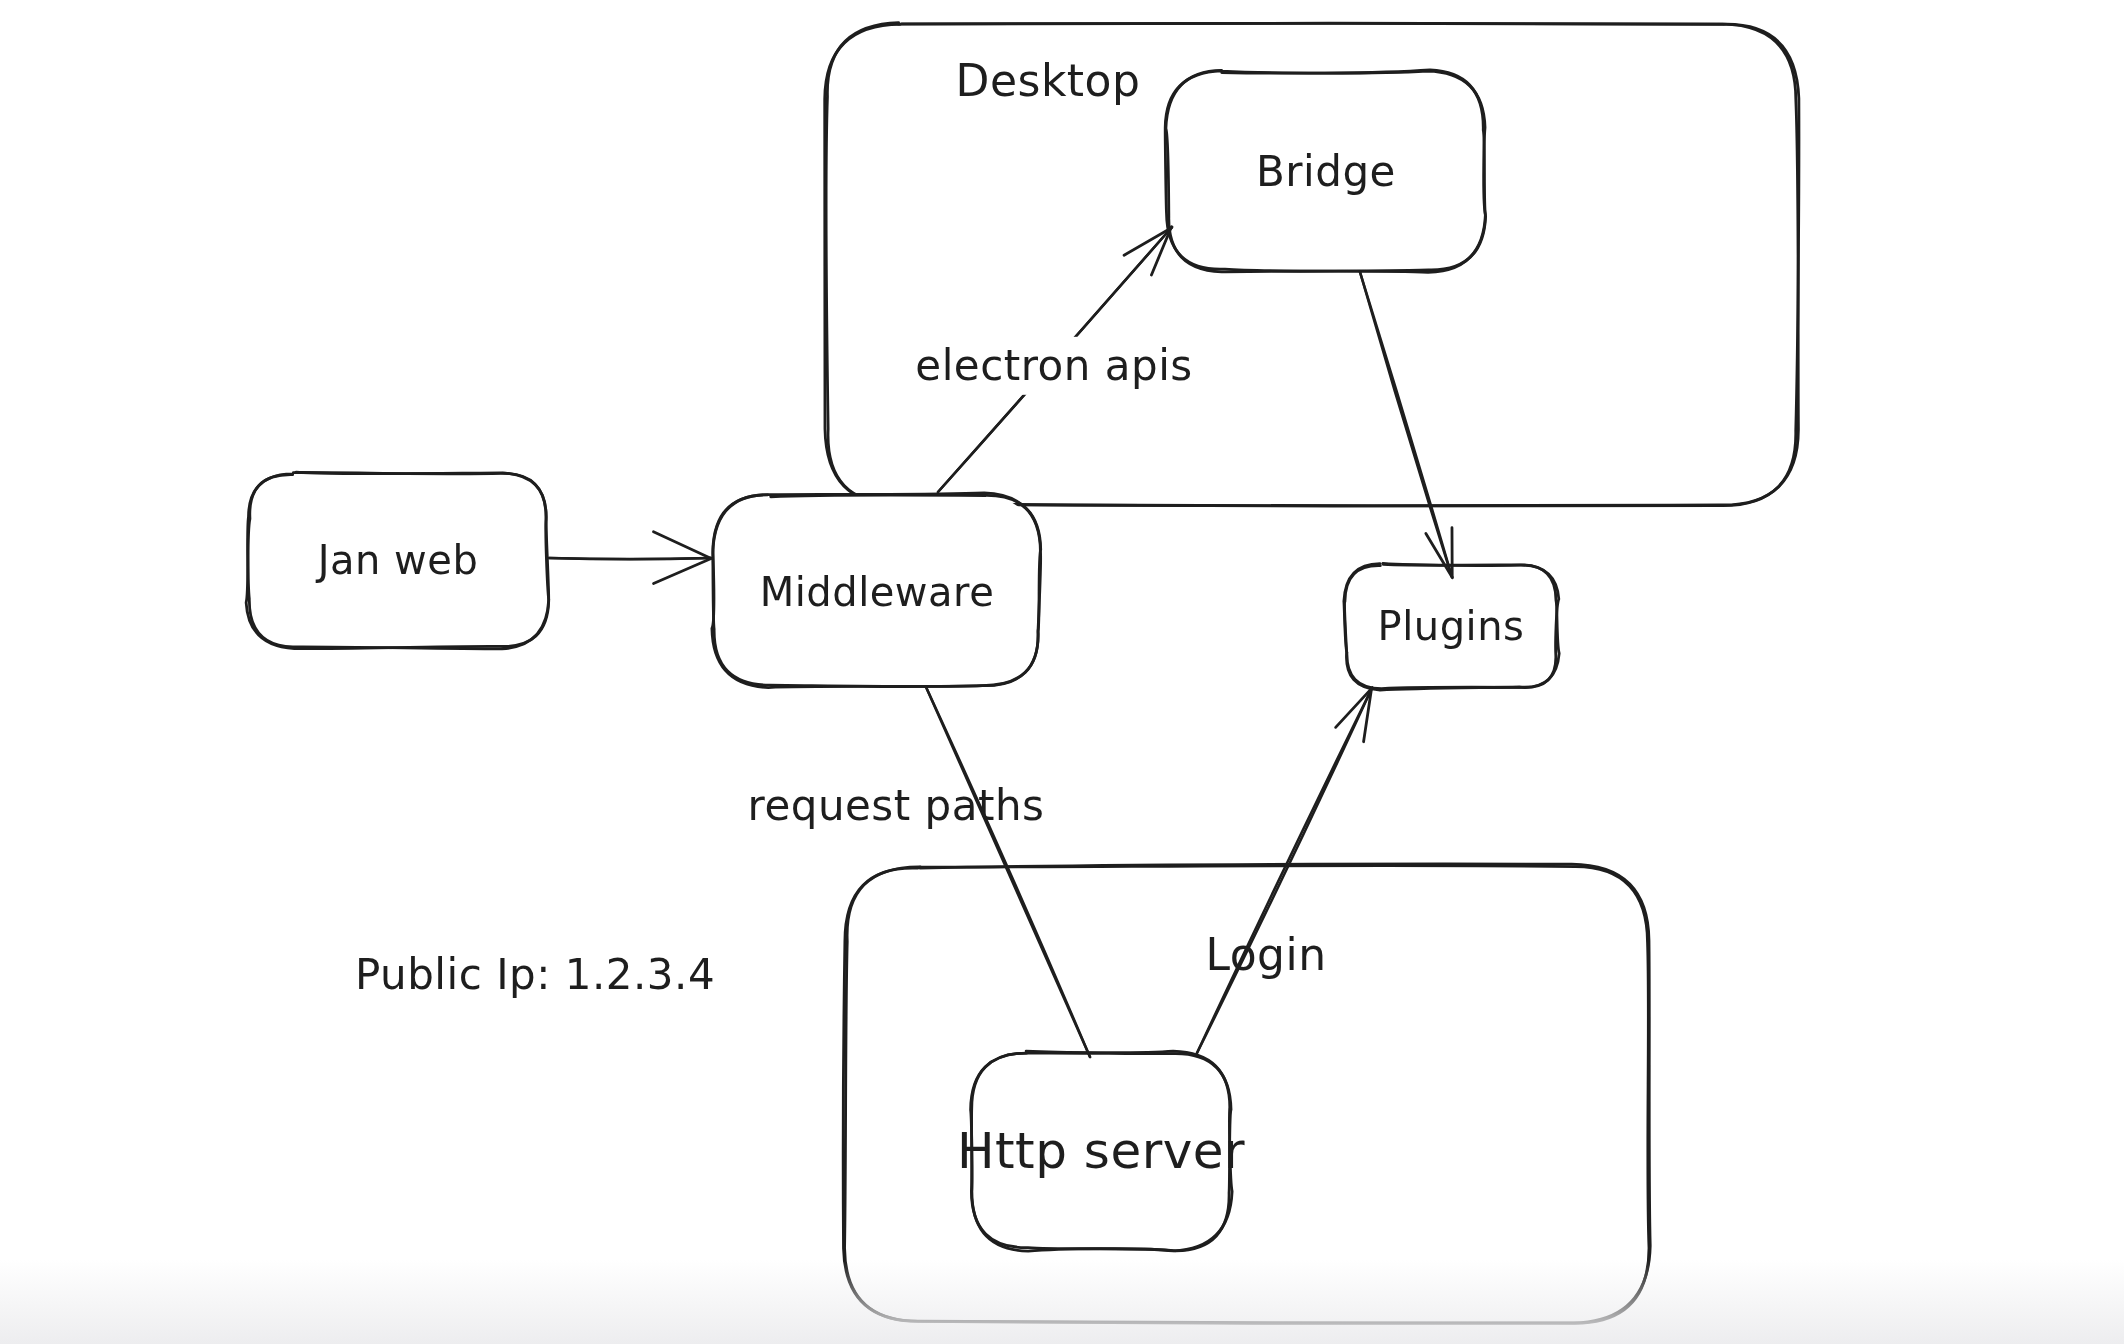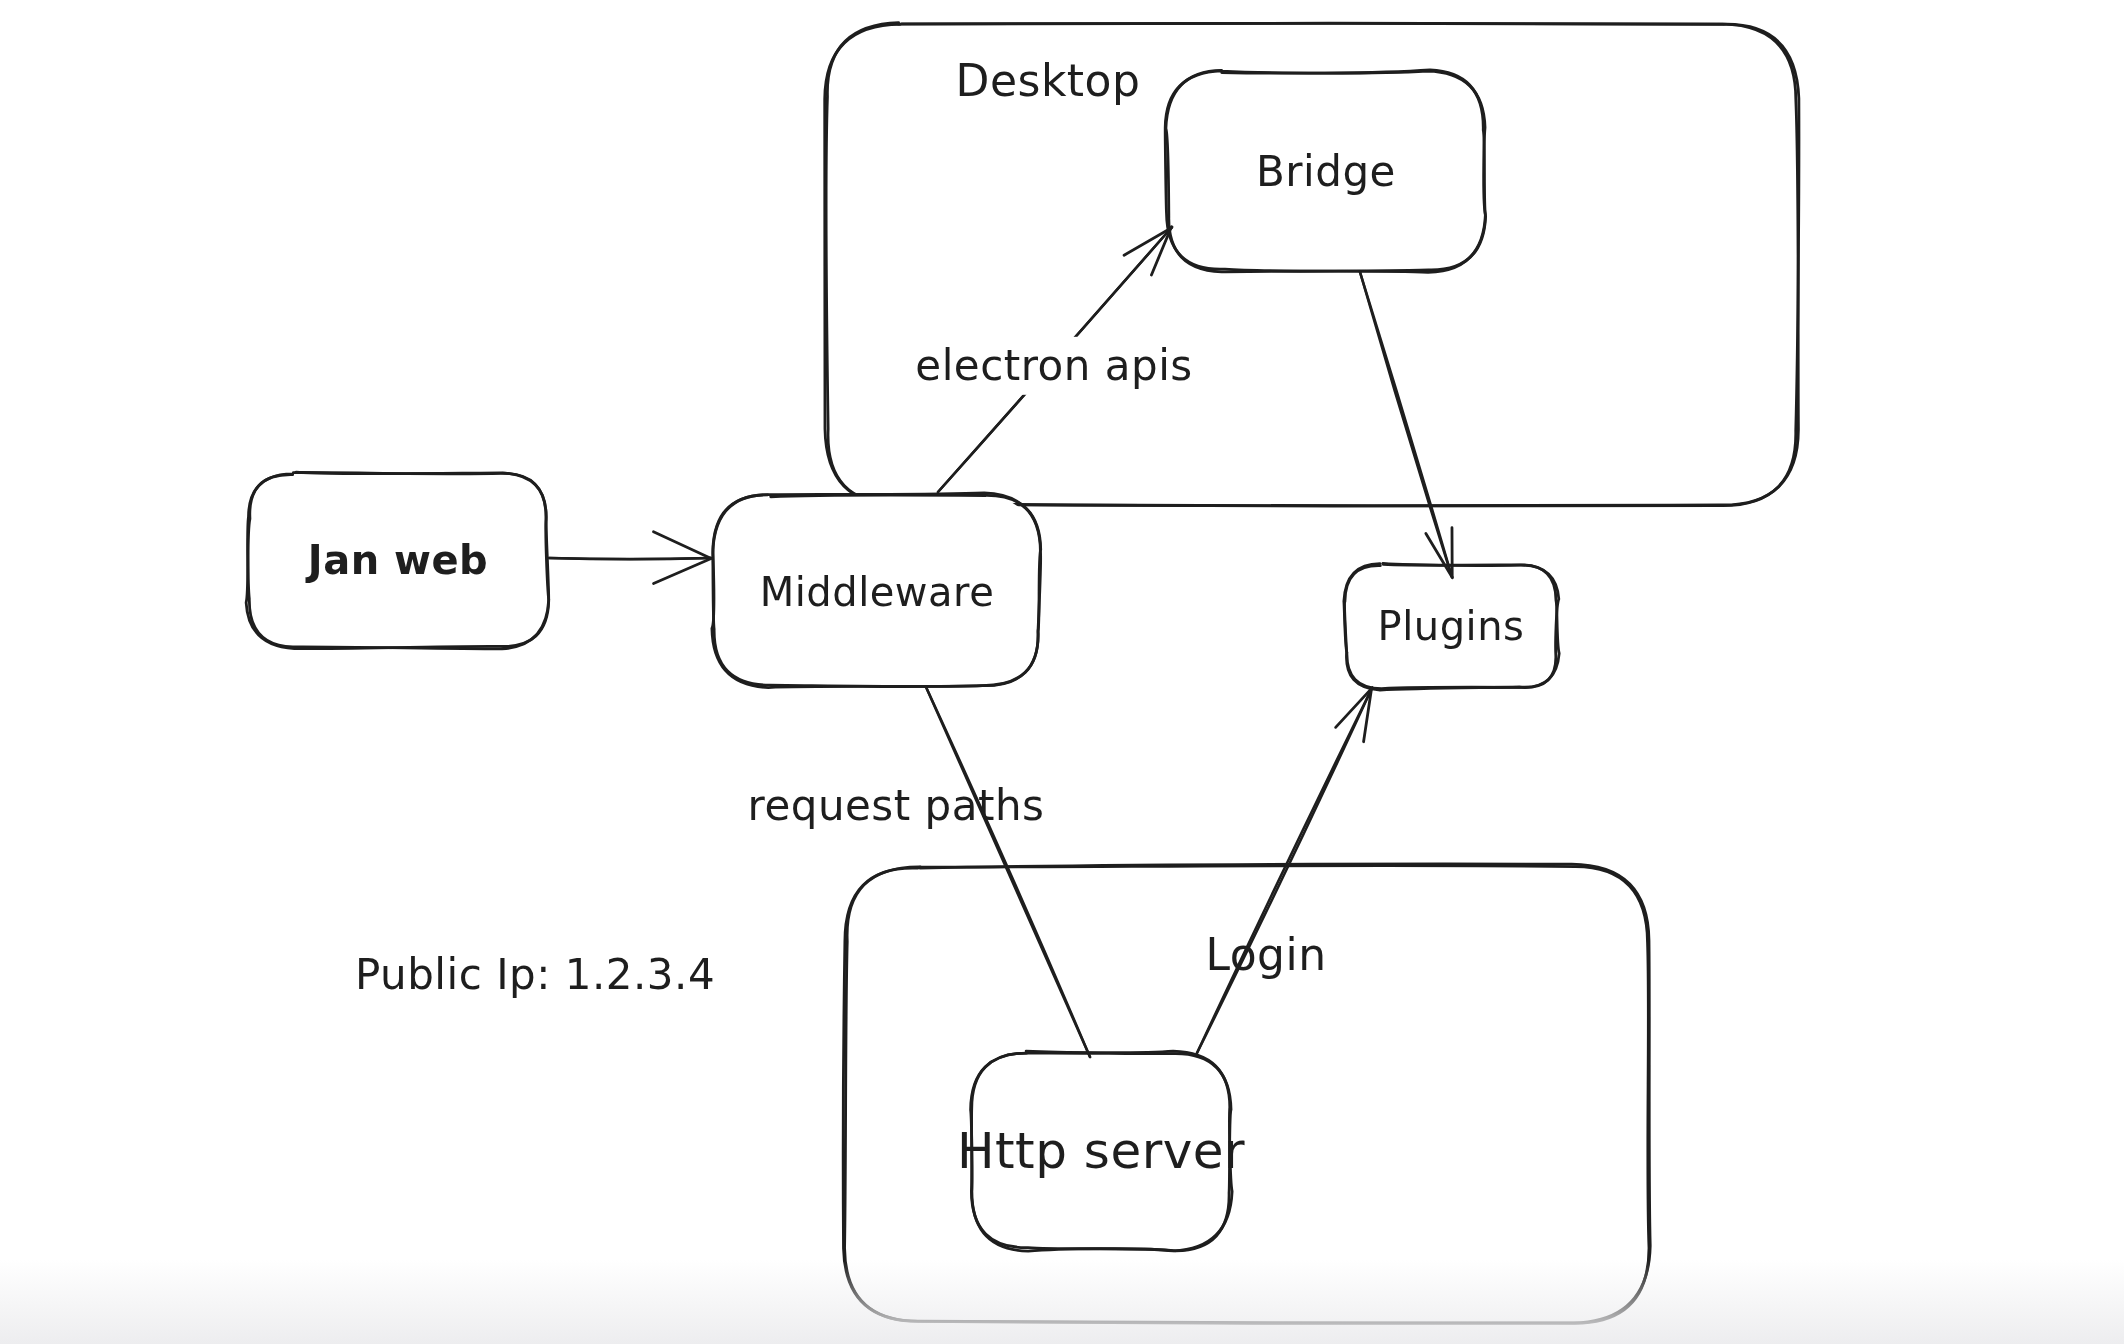--- a/index.html
+++ b/index.html
@@ -14,21 +14,21 @@
   .lbl{
     position:absolute;white-space:nowrap;
     transform:translate(-50%,-50%);
     font-size:42px;letter-spacing:.5px;line-height:1.2;
     color:#1e1e1e;
   }
   .lbl-container{font-size:44px;}
   .lbl-edge-bg{background:#ffffff;padding:4px 14px;}
   .lbl-desktop{left:1048px;top:81px;}
   .lbl-bridge{left:1326px;top:172px;}
-  .lbl-janweb{left:398px;top:560px;font-size:40px;font-weight:bold;}
+  .lbl-janweb{left:398px;top:560px;font-size:40px;}
   .lbl-middleware{left:877px;top:592px;font-size:40px;}
   .lbl-plugins{left:1451px;top:626px;font-size:40px;}
   .lbl-httpserver{left:1101px;top:1151px;font-size:50px;}
   .lbl-cloud{left:1266px;top:955px;}
   .lbl-electron{left:1054px;top:366px;}
   .lbl-request{left:896px;top:806px;}
   .note{
     position:absolute;left:355px;top:942px;
     font-size:42px;letter-spacing:.5px;line-height:66px;
     transform:none;white-space:nowrap;text-align:right;

